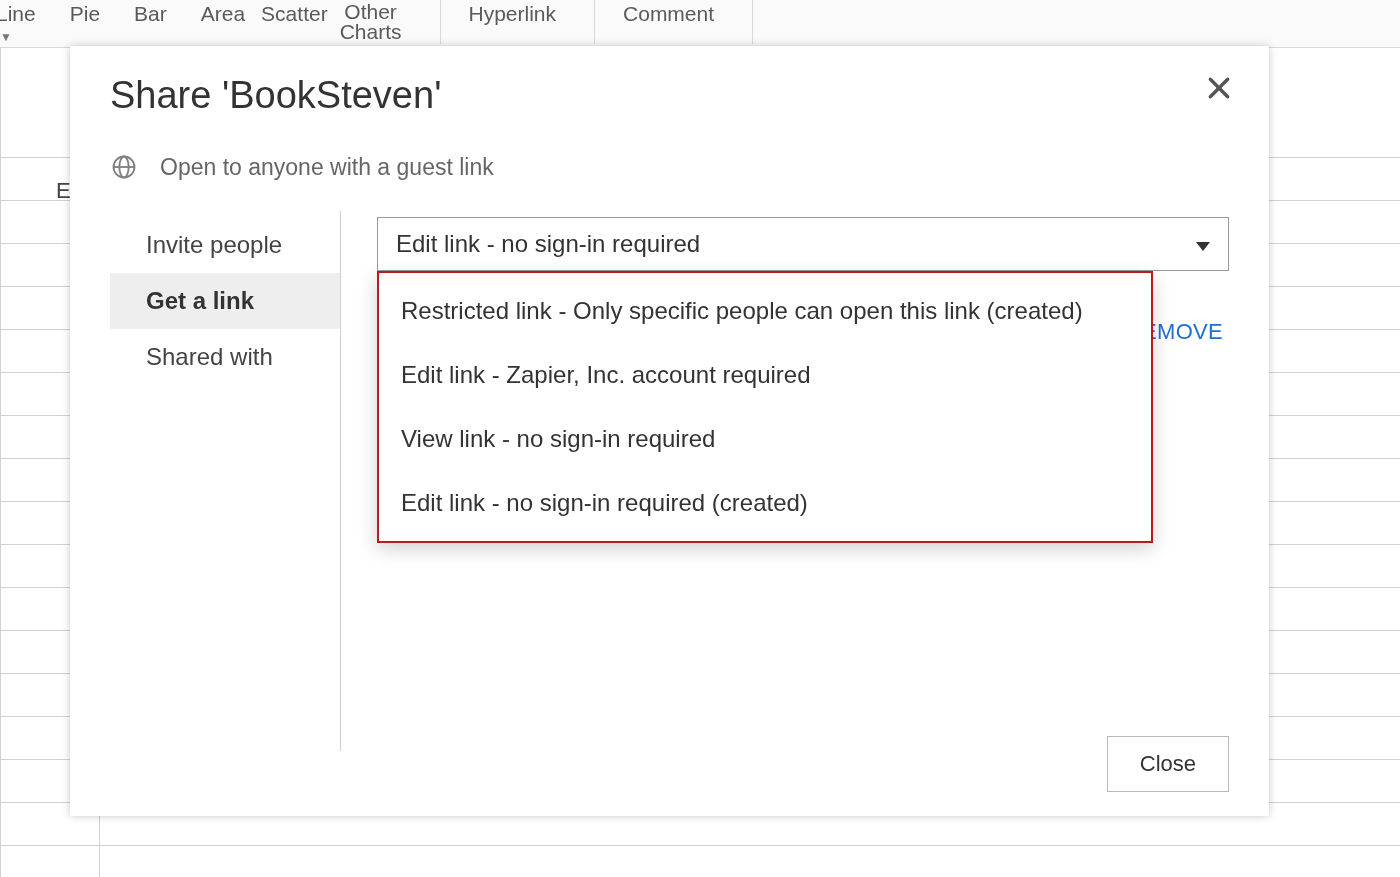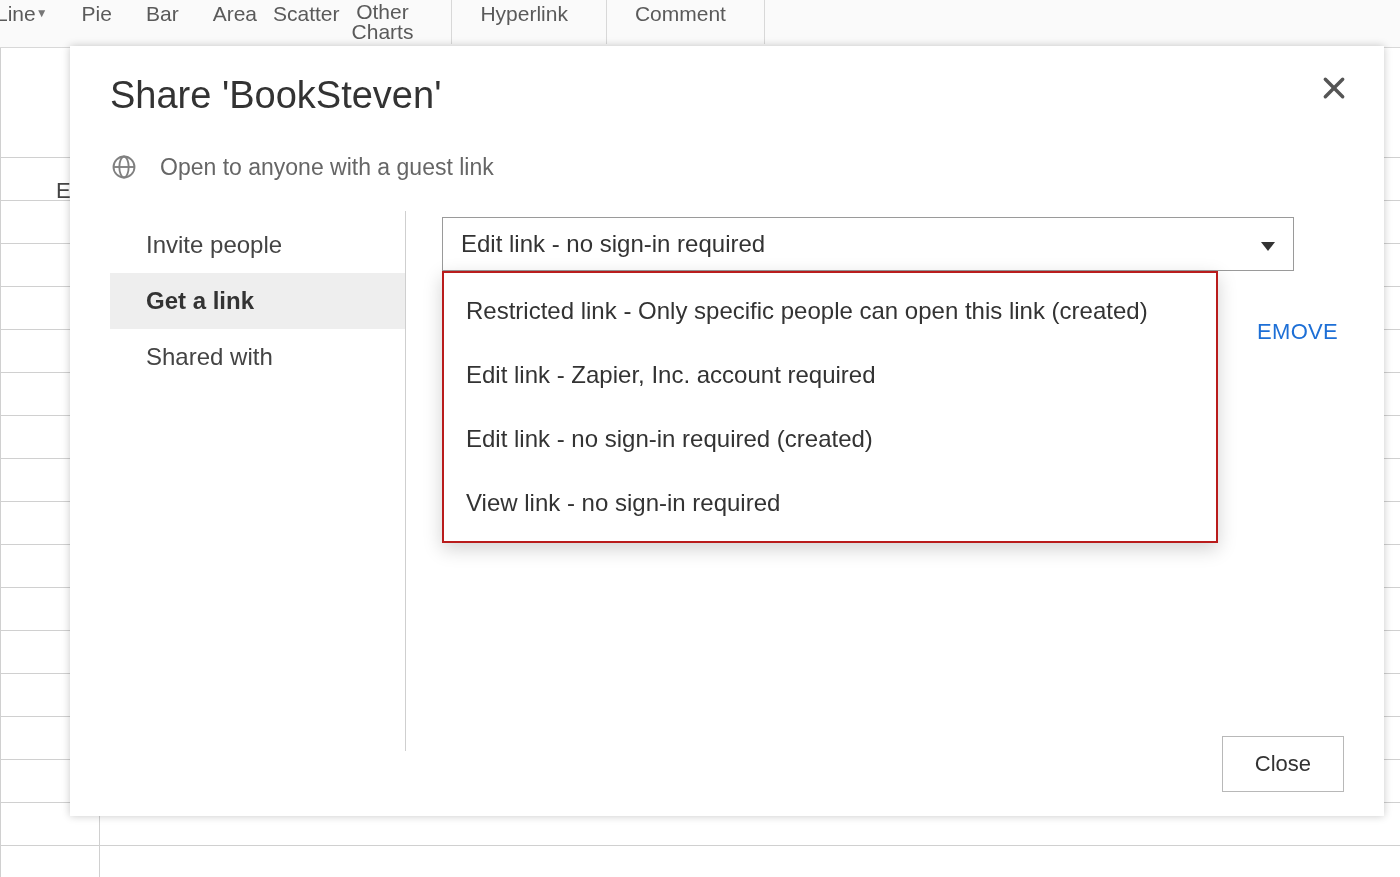--- a/index.html
+++ b/index.html
@@ -10,42 +10,42 @@
   .ribbon {
     position: absolute; top: 0; left: 0; right: 0; height: 48px;
     background: #fafafa; border-bottom: 1px solid #d8d8d8;
     display: flex; align-items: flex-start; gap: 34px;
     color: #5a5a5a; font-size: 21px; padding-left: 0; padding-top: 2px;
   }
   .rib { white-space: nowrap; }
   .rib.line { margin-left: -4px; }
   .rib.other { line-height: 20px; text-align:center; }
   .rib-divider { width:1px; height:44px; background:#d8d8d8; margin: -2px 4px 0 4px; }
-  .rib-col { display:flex; flex-direction:row; }
+  .rib-col { display:flex; flex-direction:column; }
   .rib-col .caret { font-size:12px; color:#777; margin-top:4px; }
 
   
   .sheet {
     position:absolute; top:48px; left:0; right:0; bottom:0; background:#fff;
     border-left:1px solid #d0d0d0;
   }
   .sheet .colhead {
     height:110px; border-bottom:1px solid #d0d0d0;
   }
   .sheet .rowline {
     height:43px; border-bottom:1px solid #d0d0d0;
   }
   .sheet .cellE {
     position:absolute; top:130px; left:55px; font-size:22px; color:#444;
   }
   .sheet .vdiv1 { position:absolute; top:0; bottom:0; left:98px; width:1px; background:#d0d0d0;}
 
   
   .dialog {
-    position:absolute; left:70px; top:46px; width:1314px; height:770px;
+    position:absolute; left:70px; top:46px; width:1199px; height:770px;
     background:#ffffff; box-shadow:0 0 8px rgba(0,0,0,0.22);
     padding: 28px 40px 24px 40px;
   }
   .dlg-title { font-size:38px; color:#333; font-weight:400; }
   .close-x {
     position:absolute; top:24px; right:32px; width:36px; height:36px;
     display:flex; align-items:center; justify-content:center; color:#555; cursor:pointer;
   }
   .close-x svg { width:26px; height:26px; }
 
@@ -163,22 +163,22 @@
               <polygon points="0,0 14,0 7,9" fill="currentColor"></polygon>
             </svg>
         </span>
       </div>
 
       <div class="remove-link">EMOVE</div>
 
       <div class="dropdown-list">
         <div class="opt">Restricted link - Only specific people can open this link (created)</div>
         <div class="opt">Edit link - Zapier, Inc. account required</div>
+        <div class="opt">View link - no sign-in required</div>
         <div class="opt">Edit link - no sign-in required (created)</div>
-        <div class="opt">View link - no sign-in required</div>
       </div>
     </div>
   </div>
 
   <div class="footer">
     <button class="close-btn">Close</button>
   </div>
 </div>
 
 </body></html>

